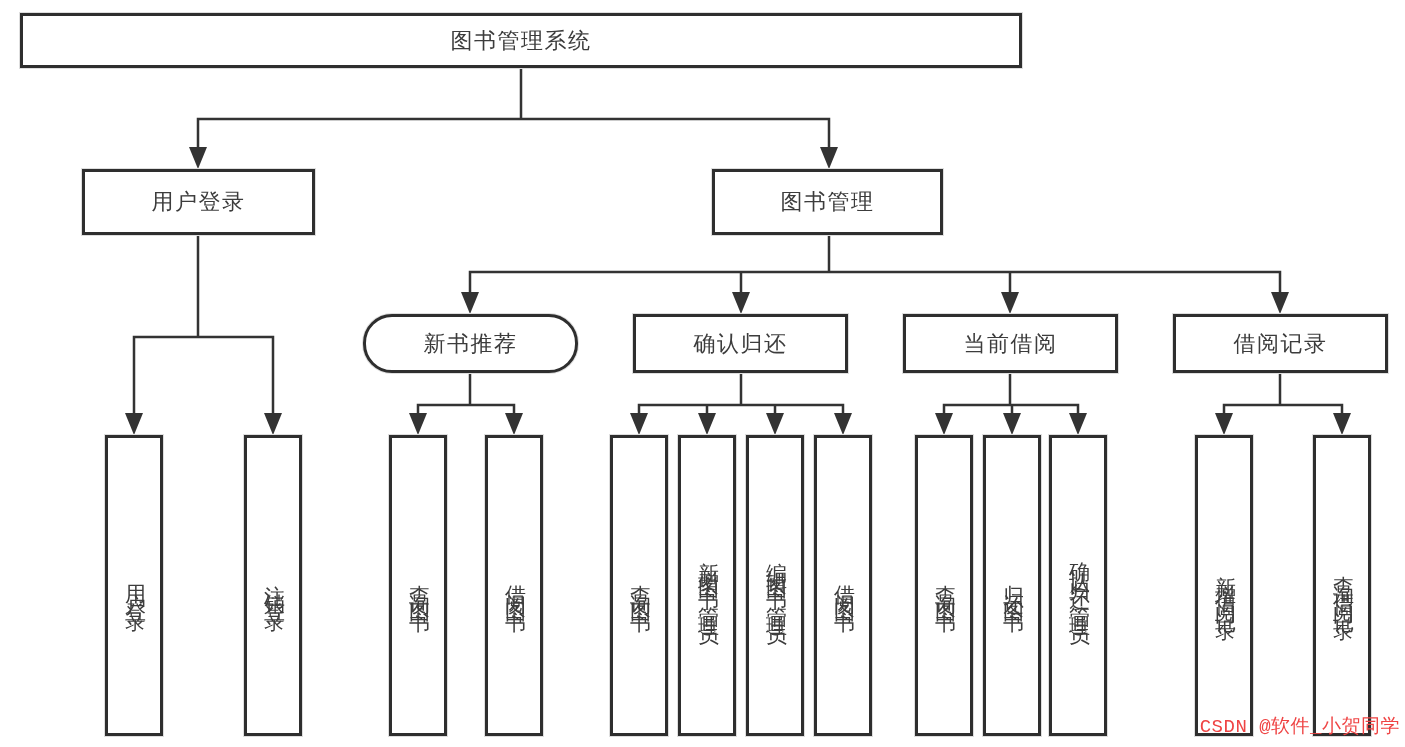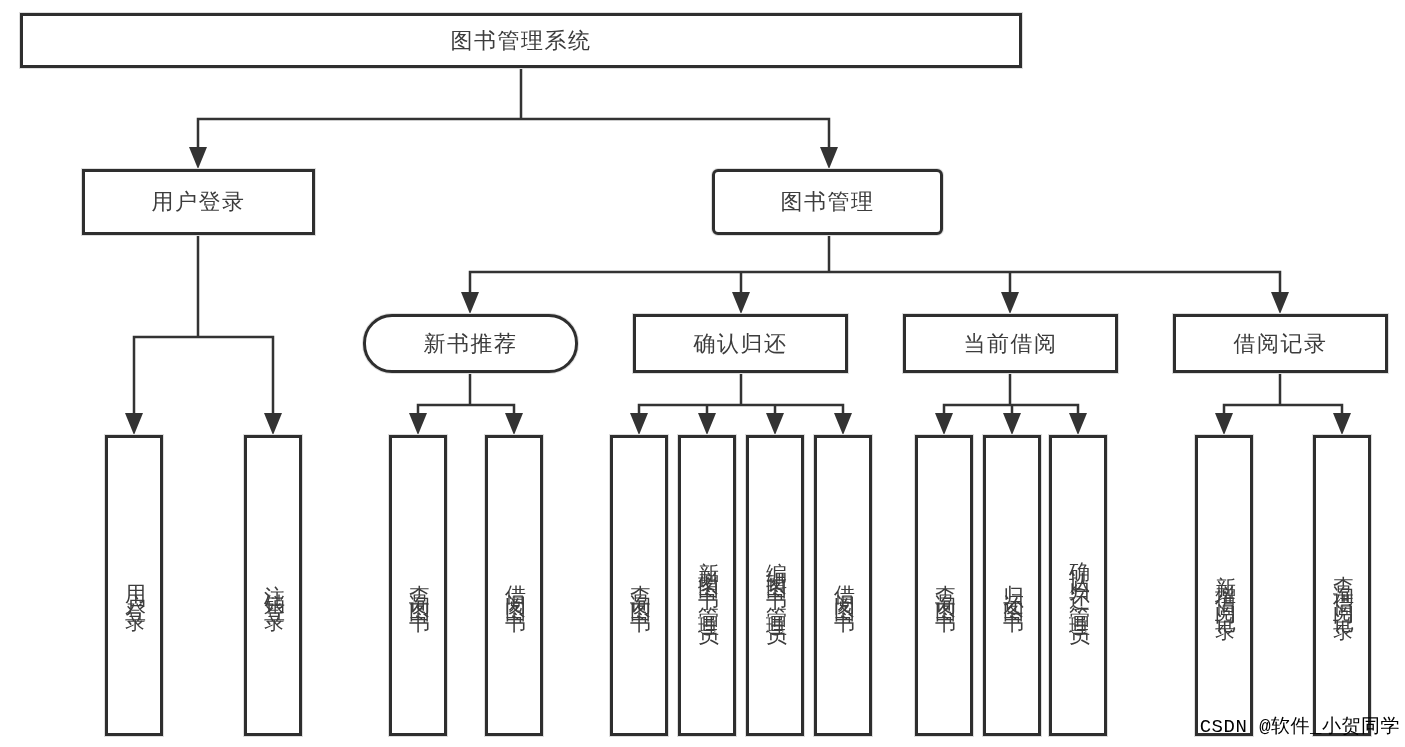--- a/index.html
+++ b/index.html
@@ -16,36 +16,36 @@
   }
   .h{font-size:22px;letter-spacing:1.5px;white-space:nowrap;}
   .v{
     writing-mode:vertical-rl;text-orientation:mixed;
     font-size:21px;letter-spacing:9px;line-height:1;
   }
   
   .n-root{left:20px;top:13px;width:1002px;height:55px;}
   
   .n-l2a{left:82px;top:169px;width:233px;height:66px;}
-  .n-l2b{left:712px;top:169px;width:231px;height:66px;border-radius:6px;}
+  .n-l2b{left:712px;top:169px;width:231px;height:66px;}
   
   .n-l3a{left:363px;top:314px;width:215px;height:59px;border-radius:29px;}
   .n-l3b{left:633px;top:314px;width:215px;height:59px;}
   .n-l3c{left:903px;top:314px;width:215px;height:59px;text-align:right;}
   .n-l3d{left:1173px;top:314px;width:215px;height:59px;}
   
   .leaf{top:435px;width:58px;height:301px;}
   .lf1{left:105px;}  .lf2{left:244px;}
   .lf3{left:389px;}  .lf4{left:485px;}
   .lf5{left:610px;}  .lf6{left:678px;}  .lf7{left:746px;}  .lf8{left:814px;}
   .lf9{left:915px;}  .lf10{left:983px;} .lf11{left:1049px;}
   .lf12{left:1195px;}.lf13{left:1313px;}
   .watermark{
     position:absolute;top:713px;right:5px;z-index:10;
-    font-size:19px;color:#000000;letter-spacing:0.5px;white-space:nowrap;
+    font-size:19px;color:#ef4444;letter-spacing:0.5px;white-space:nowrap;
   }
 </style>
 </head>
 <body>
 
 <div class="stage">
 
   <svg class="connectors" viewBox="0 0 1405 747" xmlns="http://www.w3.org/2000/svg">
     <path d="M521 68 V119 M198 147 V119 H829 V147
              M198 235 V337 M134 414 V337 H273 V414

